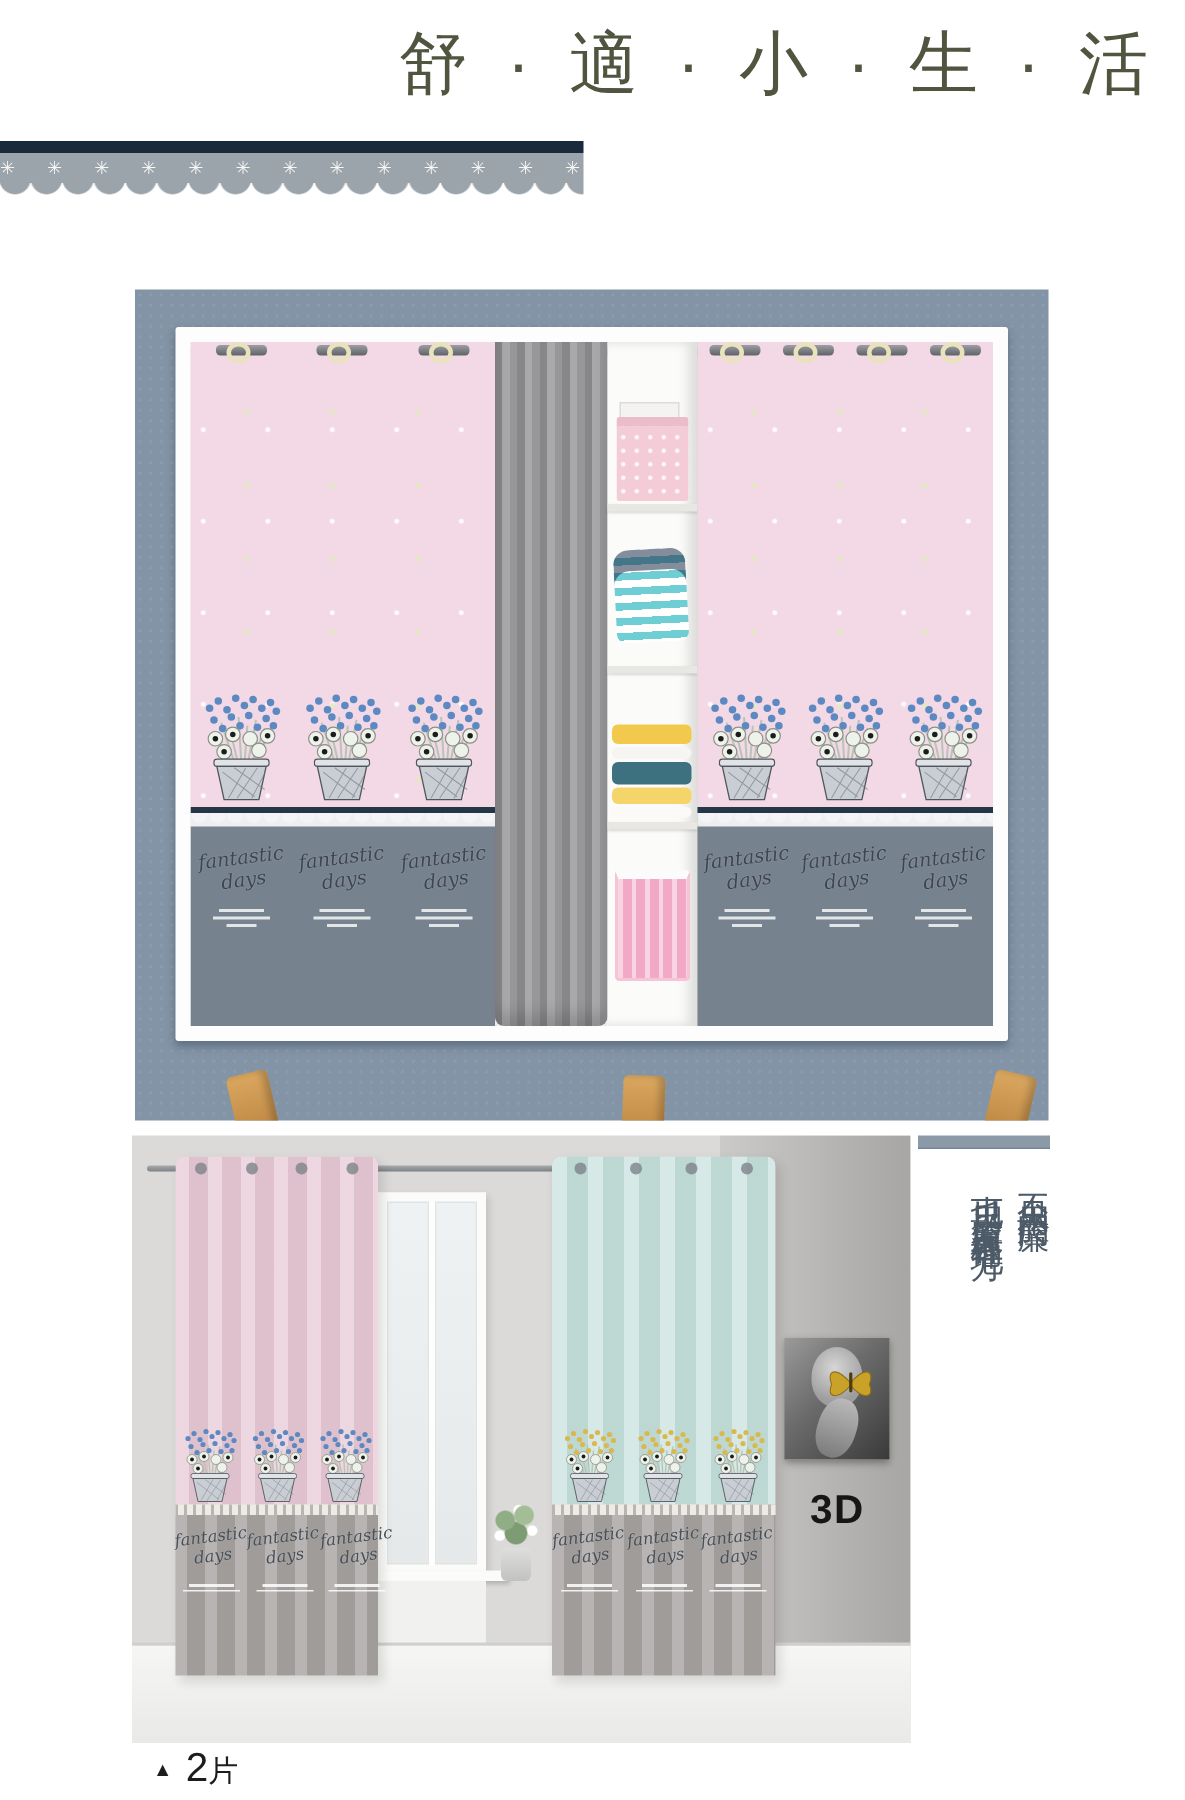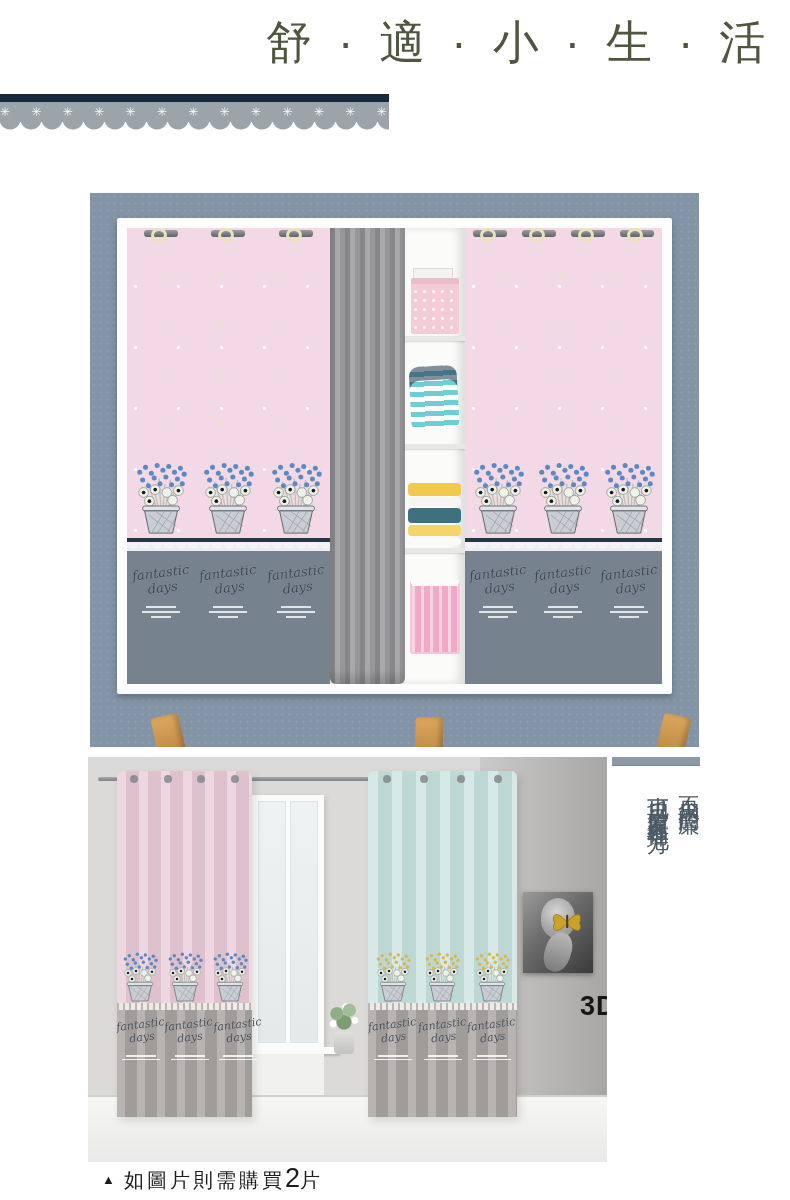--- a/index.html
+++ b/index.html
@@ -148,21 +148,21 @@
 
   .portrait { left:435px; top:135px; width:70px; height:81px;
     background:linear-gradient(135deg,#9a9a9a 0%, #6e6e6e 40%, #3a3a3a 100%);
     box-shadow:0 2px 5px rgba(0,0,0,0.35); overflow:hidden; }
   .portrait .head { position:absolute; left:18px; top:6px; width:34px; height:40px; border-radius:50% 50% 45% 45%;
     background:radial-gradient(circle at 45% 35%, #d6d6d6, #9d9d9d 70%); }
   .portrait .hand { position:absolute; left:22px; top:40px; width:26px; height:40px; border-radius:45%;
     background:linear-gradient(#b9b9b9,#7c7c7c); transform:rotate(18deg); }
   .portrait svg { position:absolute; left:26px; top:16px; }
 
-  .label-3d { left:452px; top:234px; font-size:27px; font-weight:600; color:#161616; letter-spacing:1px;margin-left:40px; }
+  .label-3d { left:452px; top:234px; font-size:27px; font-weight:600; color:#161616; letter-spacing:1px; }
 
   
   .side-bar { left:612px; top:757px; width:88px; height:9px; background:#8c9aa8; border-bottom:1px solid #74859a; }
   .side-note { left:641px; top:779px; width:64px; height:312px;
     writing-mode:vertical-rl; font-size:22px; letter-spacing:3.5px; line-height:31px;
     color:#4d5b68; }
 
   
   .caption { left:102px; top:1163px; display:flex; align-items:baseline; color:#1c1c1c; }
   .caption .marker { font-size:13px; margin-right:9px; transform:translateY(-3px); }
@@ -814,18 +814,17 @@
   </div>
 
   <div class="abs side-bar"></div>
   <div class="abs side-note">
     <div>不只用於門簾</div>
     <div>也可用於窗簾與各種地方</div>
   </div>
 
   <div class="abs caption">
     <span class="marker">▲</span>
-    <span class="cap-text">如圖片則需購買</span>
     <span class="cap-qty">2</span>
     <span class="cap-suffix">片</span>
   </div>
 
 </div>
 
 </body></html>

